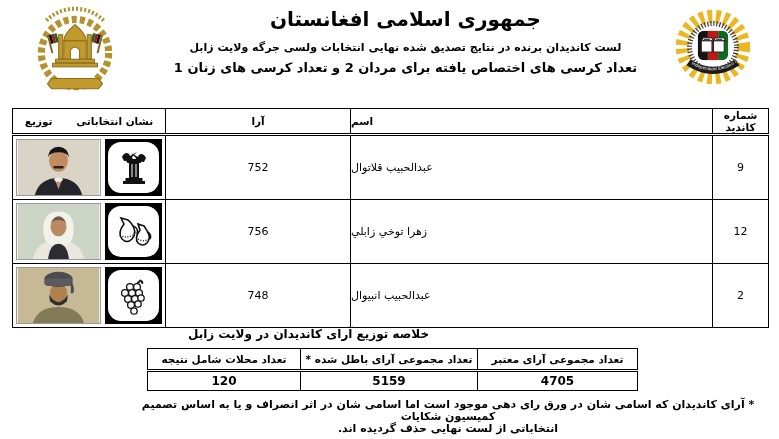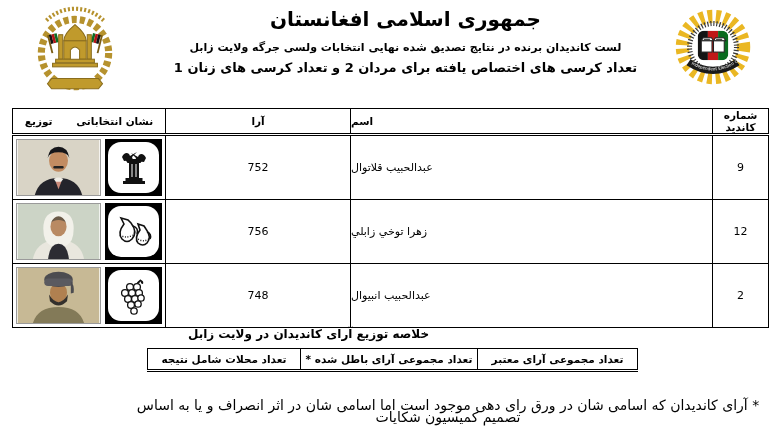--- a/index.html
+++ b/index.html
@@ -36,21 +36,21 @@
   .summary-title{top:327px;left:0;width:617px;text-align:center;direction:rtl;
                  font-size:12px;font-weight:bold;}
   .summary-table{left:147px;top:348px;width:490px;table-layout:fixed;border-radius:10px;}
   .summary-table th,.summary-table td{border:1.5px solid #000;padding:0;text-align:center;}
   .summary-table th{height:20px;font-size:10.5px;font-weight:bold;direction:rtl;
                     border-bottom:3.5px double #000;}
   .summary-table td{height:18px;font-size:12px;font-weight:bold;}
 
   
   .footnote{top:399px;left:118px;width:660px;direction:rtl;text-align:center;
-            font-size:14px;font-weight:normal;line-height:12px;}
+            font-size:11px;font-weight:bold;line-height:12px;}
 </style>
 </head>
 <body>
 
 <div class="abs doc-header">
   <div class="title1">جمهوری اسلامی افغانستان</div>
   <div class="subtitle1">لست کاندیدان برنده در نتایج تصدیق شده نهایی انتخابات ولسی جرگه ولایت زابل</div>
   <div class="subtitle2">تعداد کرسی های اختصاص یافته برای مردان  2  و  تعداد کرسی های زنان  1</div>
 </div>
 
@@ -260,18 +260,24 @@
       <col style="width:153px">
       <col style="width:177px">
       <col style="width:160px">
     </colgroup>
   <tbody>
       <tr>
     <th>تعداد محلات شامل نتیجه</th>
     <th>تعداد مجموعی آرای باطل شده *</th>
     <th>تعداد مجموعی آرای معتبر</th>
   </tr>
+  <tr>
+    <td>120</td>
+    <td>5159</td>
+    <td>4705</td>
+  </tr>
 </tbody>
   </table>
 
 <div class="abs footnote">
   <div>* آرای کاندیدان که اسامی شان در ورق رای دهی موجود است اما اسامی شان در اثر انصراف و یا به اساس تصمیم کمیسیون شکایات</div>
+  <div>انتخاباتی از لست نهایی حذف گردیده اند.</div>
 </div>
 
 </body></html>

